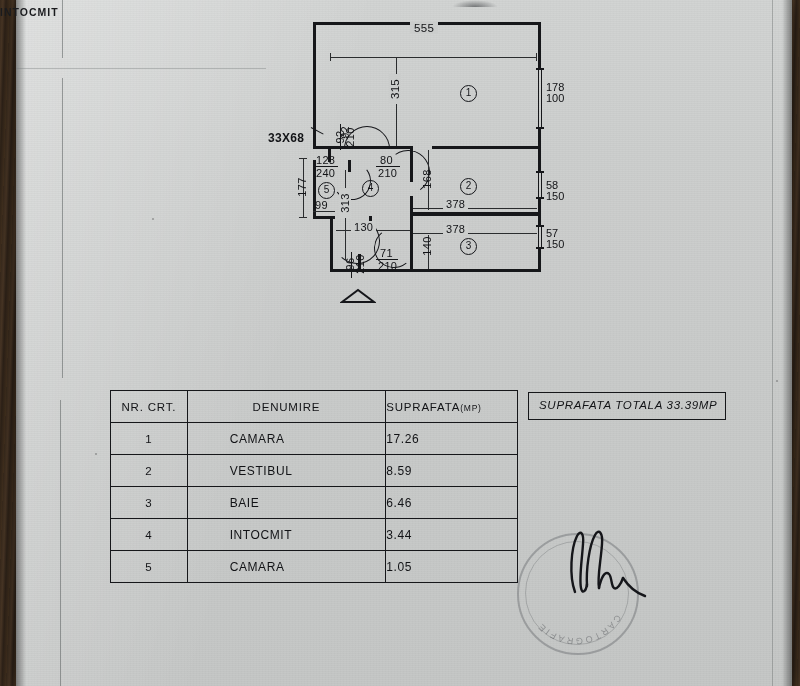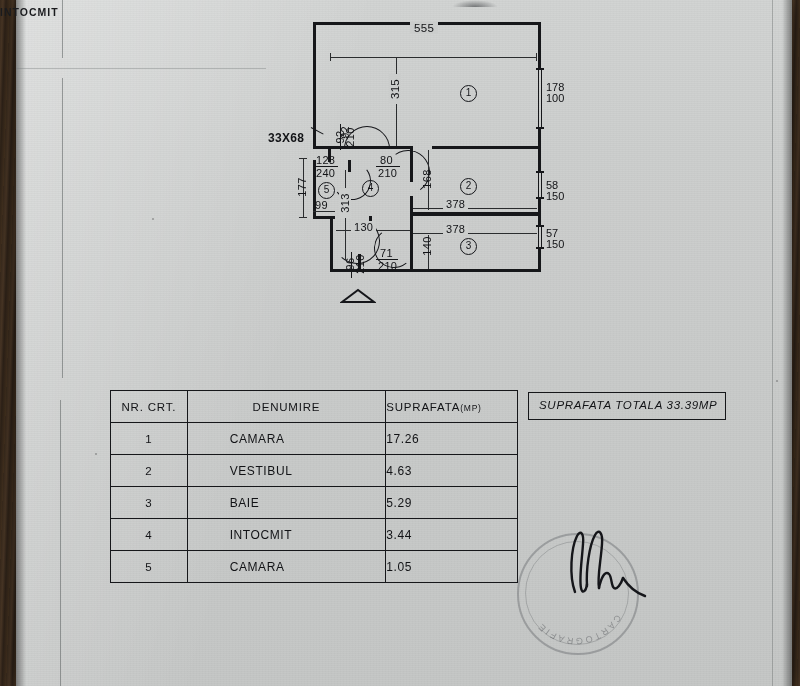--- a/index.html
+++ b/index.html
@@ -303,26 +303,26 @@
   </thead>
   <tbody>
     <tr>
       <td class="c-nr">1</td>
       <td class="c-den">CAMARA</td>
       <td class="c-sup">17.26</td>
     </tr>
     <tr>
       <td class="c-nr">2</td>
       <td class="c-den">VESTIBUL</td>
-      <td class="c-sup">4.63</td>
+      <td class="c-sup">8.59</td>
     </tr>
     <tr>
       <td class="c-nr">3</td>
       <td class="c-den">BAIE</td>
-      <td class="c-sup">5.29</td>
+      <td class="c-sup">6.46</td>
     </tr>
     <tr>
       <td class="c-nr">4</td>
       <td class="c-den">INTOCMIT</td>
       <td class="c-sup">3.44</td>
     </tr>
     <tr>
       <td class="c-nr">5</td>
       <td class="c-den">CAMARA</td>
       <td class="c-sup">1.05</td>

